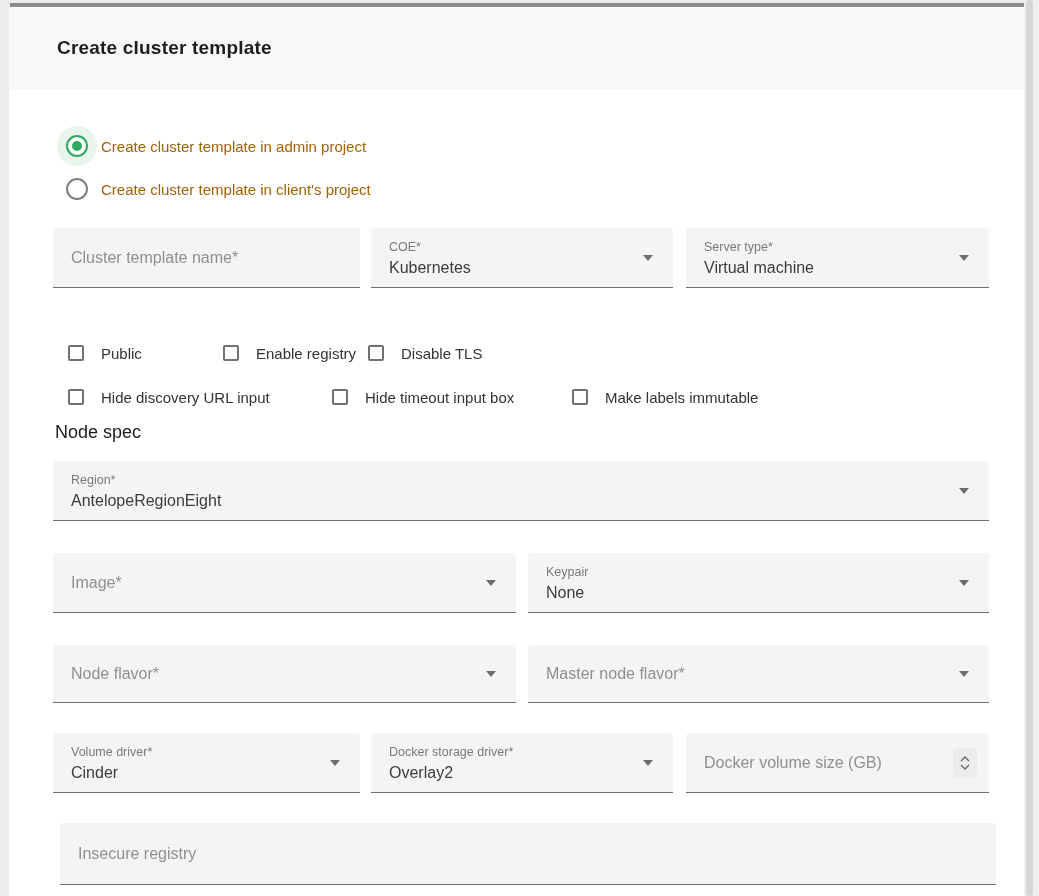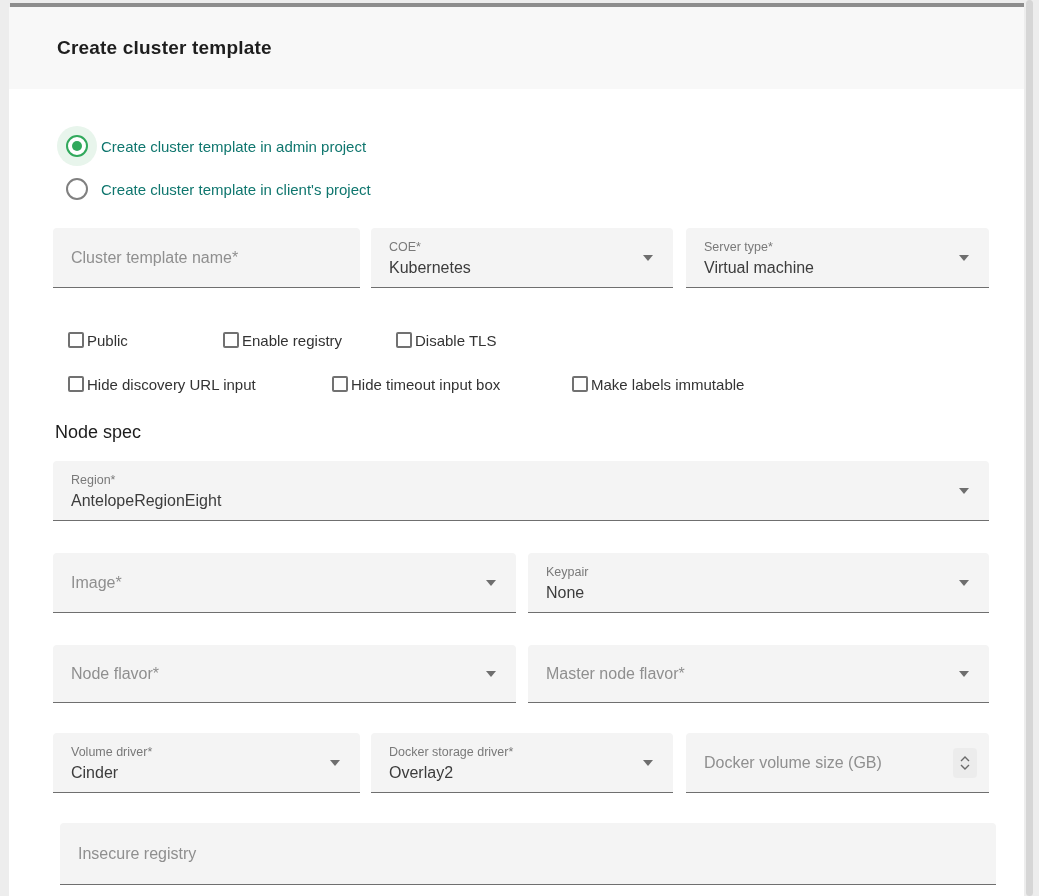--- a/index.html
+++ b/index.html
@@ -19,24 +19,24 @@
   
   .scroll-strip { position:absolute; left:1024px; top:0; width:15px; height:896px; background:#ededed; }
   .scroll-thumb { position:absolute; left:2px; top:0; width:7px; height:896px; background:#d6d6d6; border-radius:4px; }
 
   
   .radio-halo { position:absolute; left:57px; top:126px; width:40px; height:40px; border-radius:50%; background:#e8f5ec; }
   .radio-ring { position:absolute; width:22px; height:22px; border-radius:50%; border:2px solid #808080; background:#fff; }
   .radio-ring.selected { border-color:#31a95c; }
   .radio-dot { position:absolute; left:50%; top:50%; width:10px; height:10px; margin:-5px 0 0 -5px; border-radius:50%; background:#31a95c; display:none; }
   .radio-ring.selected .radio-dot { display:block; }
-  .radio-label { position:absolute; left:101px; font-size:15px; color:#0f766e; }
+  .radio-label { position:absolute; left:101px; font-size:15px; color:#a16207; }
 
   
-  .citem { position:absolute; display:flex; align-items:center; gap:3px; height:20px; cursor:default; }
+  .citem { position:absolute; display:flex; align-items:center; gap:17px; height:20px; cursor:default;margin-top:13px; }
   .cbox { width:16px; height:16px; border:2px solid #717171; border-radius:2px; background:#fff; flex:0 0 auto; }
   .clabel { font-size:15px; color:#333333; white-space:nowrap; }
 
   .section-heading { position:absolute; font-size:18px; color:#1c1c1c; }
 
   
   .field { position:absolute; background:#f4f4f4; border-bottom:1px solid #6f6f6f; border-radius:4px 4px 0 0; }
   .flabel { position:absolute; left:18px; top:12px; font-size:12.5px; color:#797979; }
   .fvalue { position:absolute; left:18px; top:31px; font-size:16px; color:#3c3c3c; white-space:nowrap; }
   .fplaceholder { position:absolute; left:18px; top:50%; transform:translateY(-50%); font-size:16px; color:#8f8f8f; white-space:nowrap; }
@@ -86,21 +86,21 @@
 </div>
 
 <div class="citem" style="left:68px; top:330px;">
   <span class="cbox"></span>
   <span class="clabel">Public</span>
 </div>
 <div class="citem" style="left:191px; top:330px;padding-left:32px;">
   <span class="cbox"></span>
   <span class="clabel">Enable registry</span>
 </div>
-<div class="citem" style="left:396px; top:330px;">
+<div class="citem" style="left:368px; top:330px;">
   <span class="cbox"></span>
   <span class="clabel">Disable TLS</span>
 </div>
 
 <div class="citem" style="left:68px; top:374px;">
   <span class="cbox"></span>
   <span class="clabel">Hide discovery URL input</span>
 </div>
 <div class="citem" style="left:332px; top:374px;justify-content:center;">
   <span class="cbox"></span>

